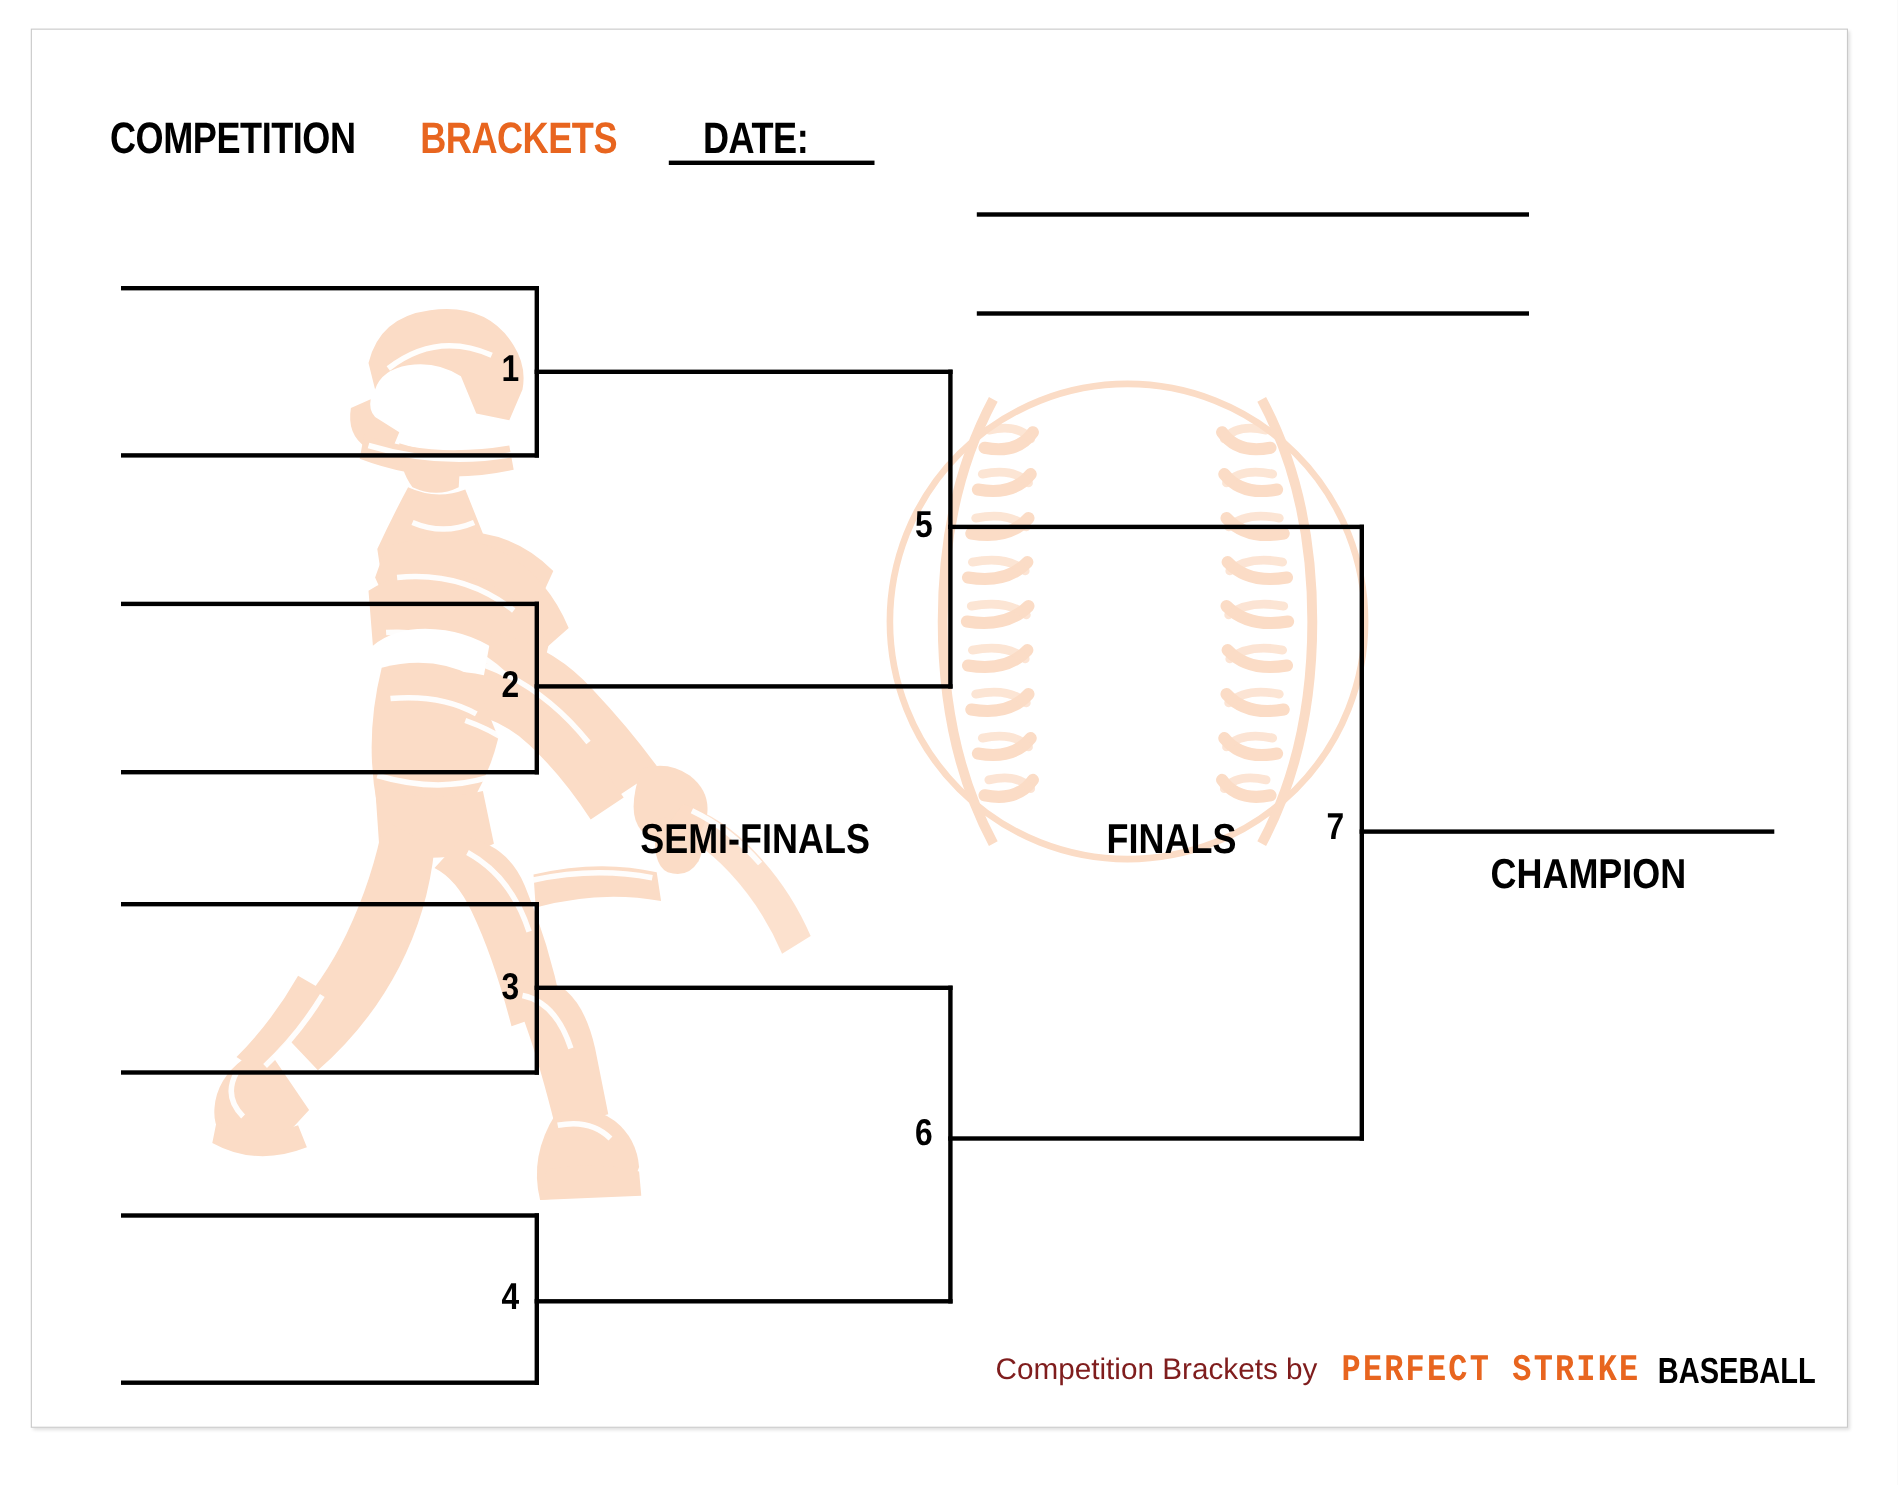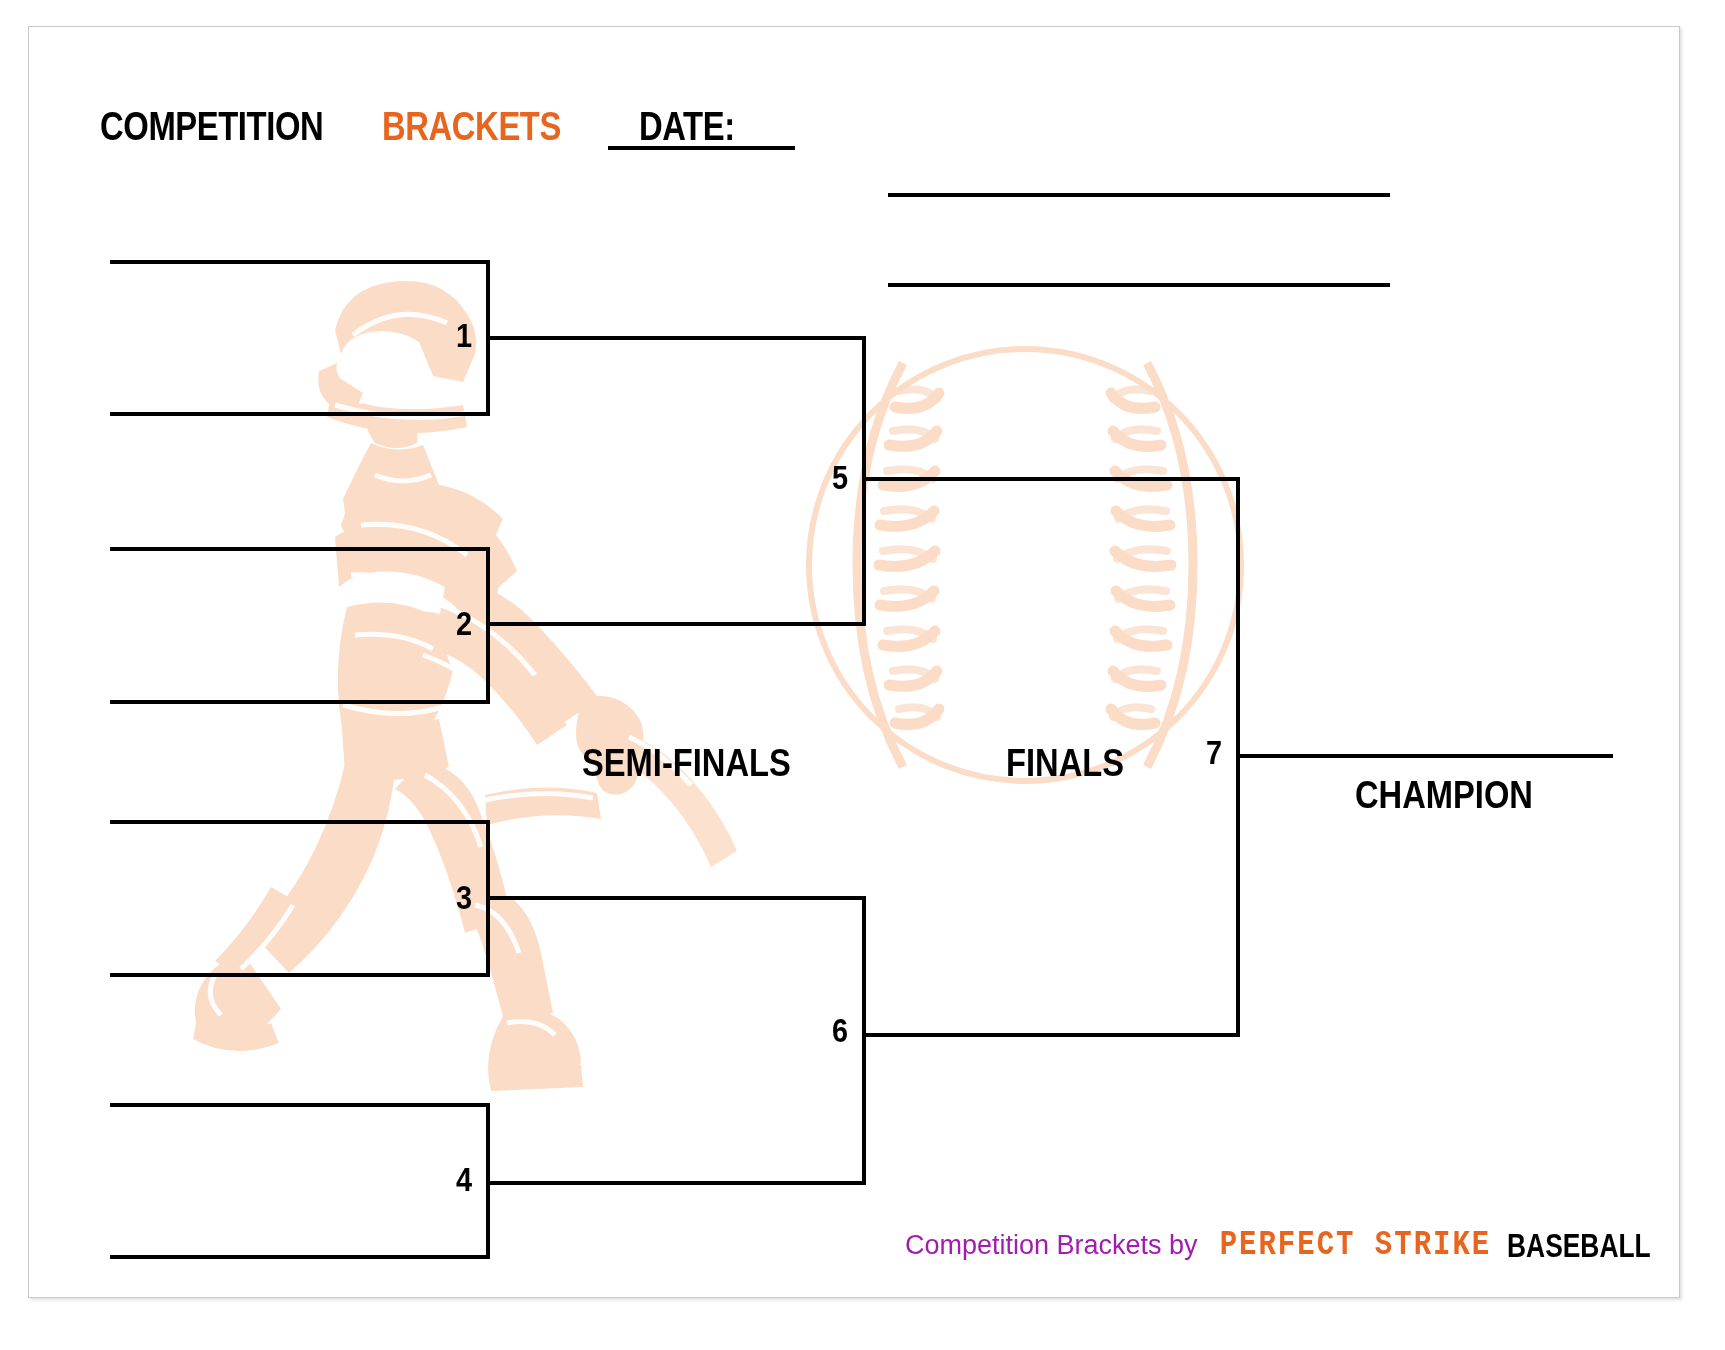--- a/index.html
+++ b/index.html
@@ -136,21 +136,21 @@
     position: absolute;
     left: 905px;
     top: 1229px;
     display: flex;
     align-items: center;
     white-space: nowrap;
   }
   .footer-credit {
     font-family: "Liberation Sans", sans-serif;
     font-size: 27px;
-    color: #a21caf;
+    color: #7f1d1d;
     line-height: 1;
   }
   .brand-perfect-strike {
     font-family: "Liberation Mono", monospace;
     font-weight: bold;
     font-size: 29px;
     color: #E8651F;
     letter-spacing: 2px;
     margin-left: 22px;
     line-height: 1;

